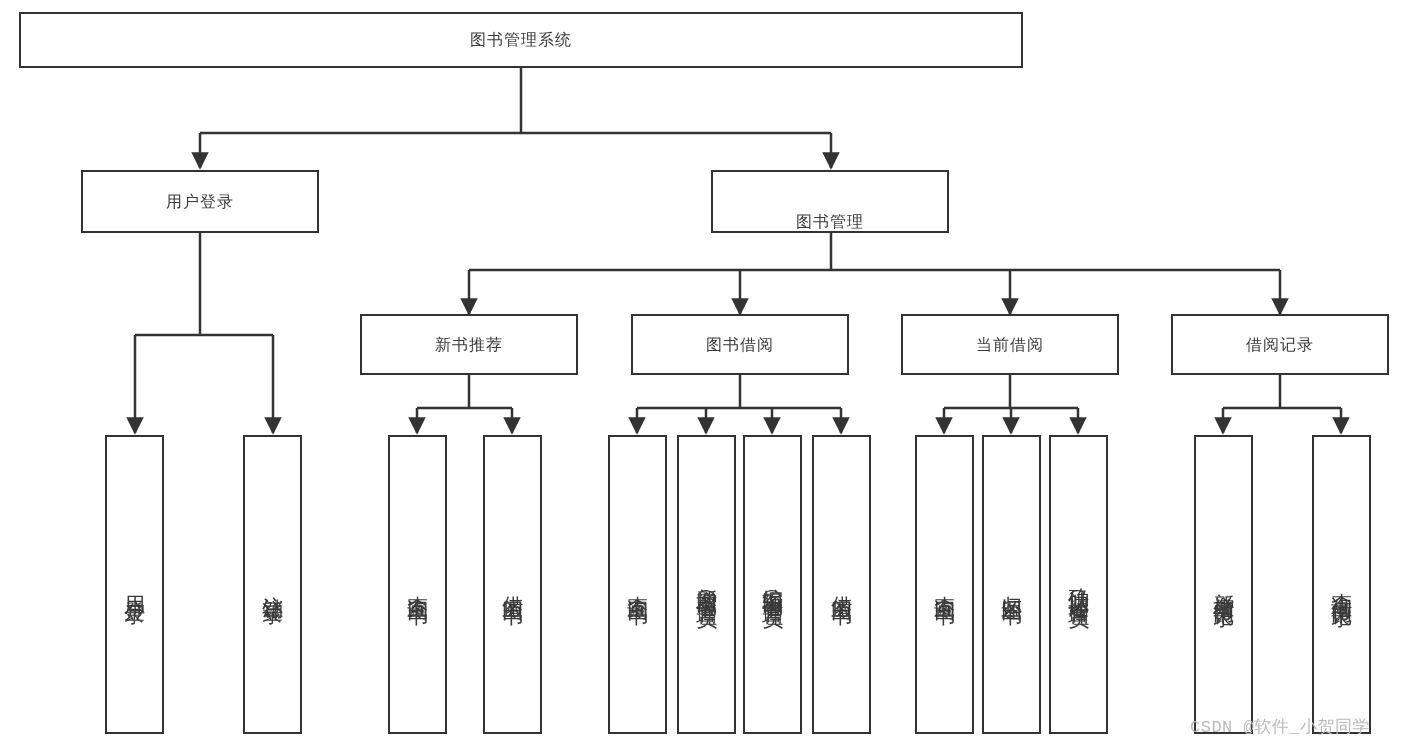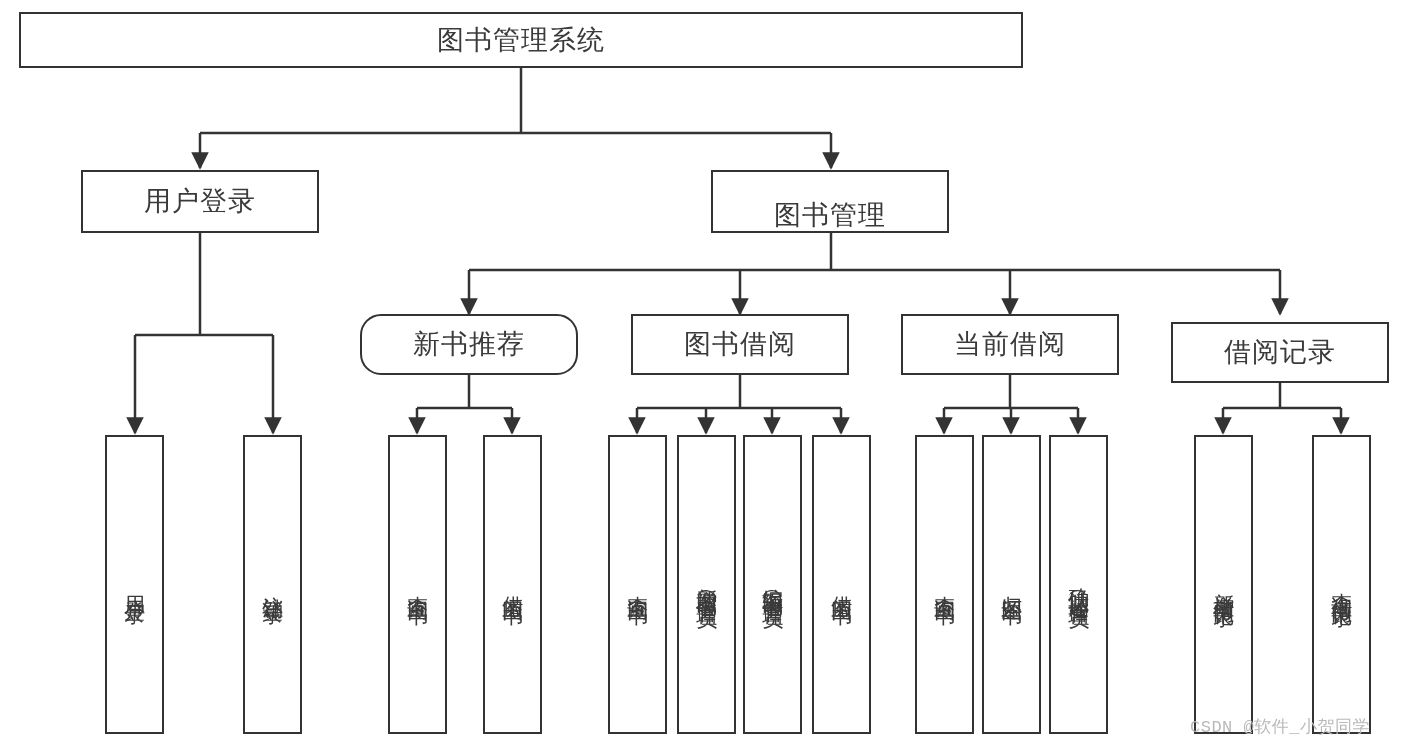--- a/index.html
+++ b/index.html
@@ -30,21 +30,21 @@
     box-sizing: border-box;
     border: 2px solid #333333;
     background: #ffffff;
     display: flex;
     align-items: center;
     justify-content: center;
     color: #3a3a3a;
     text-align: center;
   }
   .node.horiz {
-    font-size: 27px;
+    font-size: 16px;
     line-height: 1.2;
     letter-spacing: 1px;
   }
   .node.vert {
     writing-mode: vertical-rl;
     text-orientation: upright;
     font-size: 21px;
     line-height: 1.25;
     letter-spacing: 3px;
     padding: 4px 0;
@@ -124,30 +124,30 @@
     <span>图书管理系统</span>
   </div>
 
   <div class="node horiz" style="left:81px; top:170px; width:238px; height:63px;">
     <span>用户登录</span>
   </div>
   <div class="node horiz" style="left:711px; top:170px; width:238px; height:63px;align-items:flex-end;">
     <span>图书管理</span>
   </div>
 
-  <div class="node horiz" style="left:360px; top:314px; width:218px; height:61px;border-radius:21px;">
+  <div class="node horiz" style="left:360px; top:314px; width:218px; height:61px;">
     <span>新书推荐</span>
   </div>
   <div class="node horiz" style="left:631px; top:314px; width:218px; height:61px;">
     <span>图书借阅</span>
   </div>
   <div class="node horiz" style="left:901px; top:314px; width:218px; height:61px;">
     <span>当前借阅</span>
   </div>
-  <div class="node horiz" style="left:1171px; top:314px; width:218px; height:61px;margin-top:8px;">
+  <div class="node horiz" style="left:1171px; top:314px; width:218px; height:61px;">
     <span>借阅记录</span>
   </div>
 
   <div class="node vert" style="left:105px; top:435px; width:59px; height:299px;">
     <span class="vtext">用户登录</span>
   </div>
   <div class="node vert" style="left:243px; top:435px; width:59px; height:299px;">
     <span class="vtext">注销登录</span>
   </div>
 

